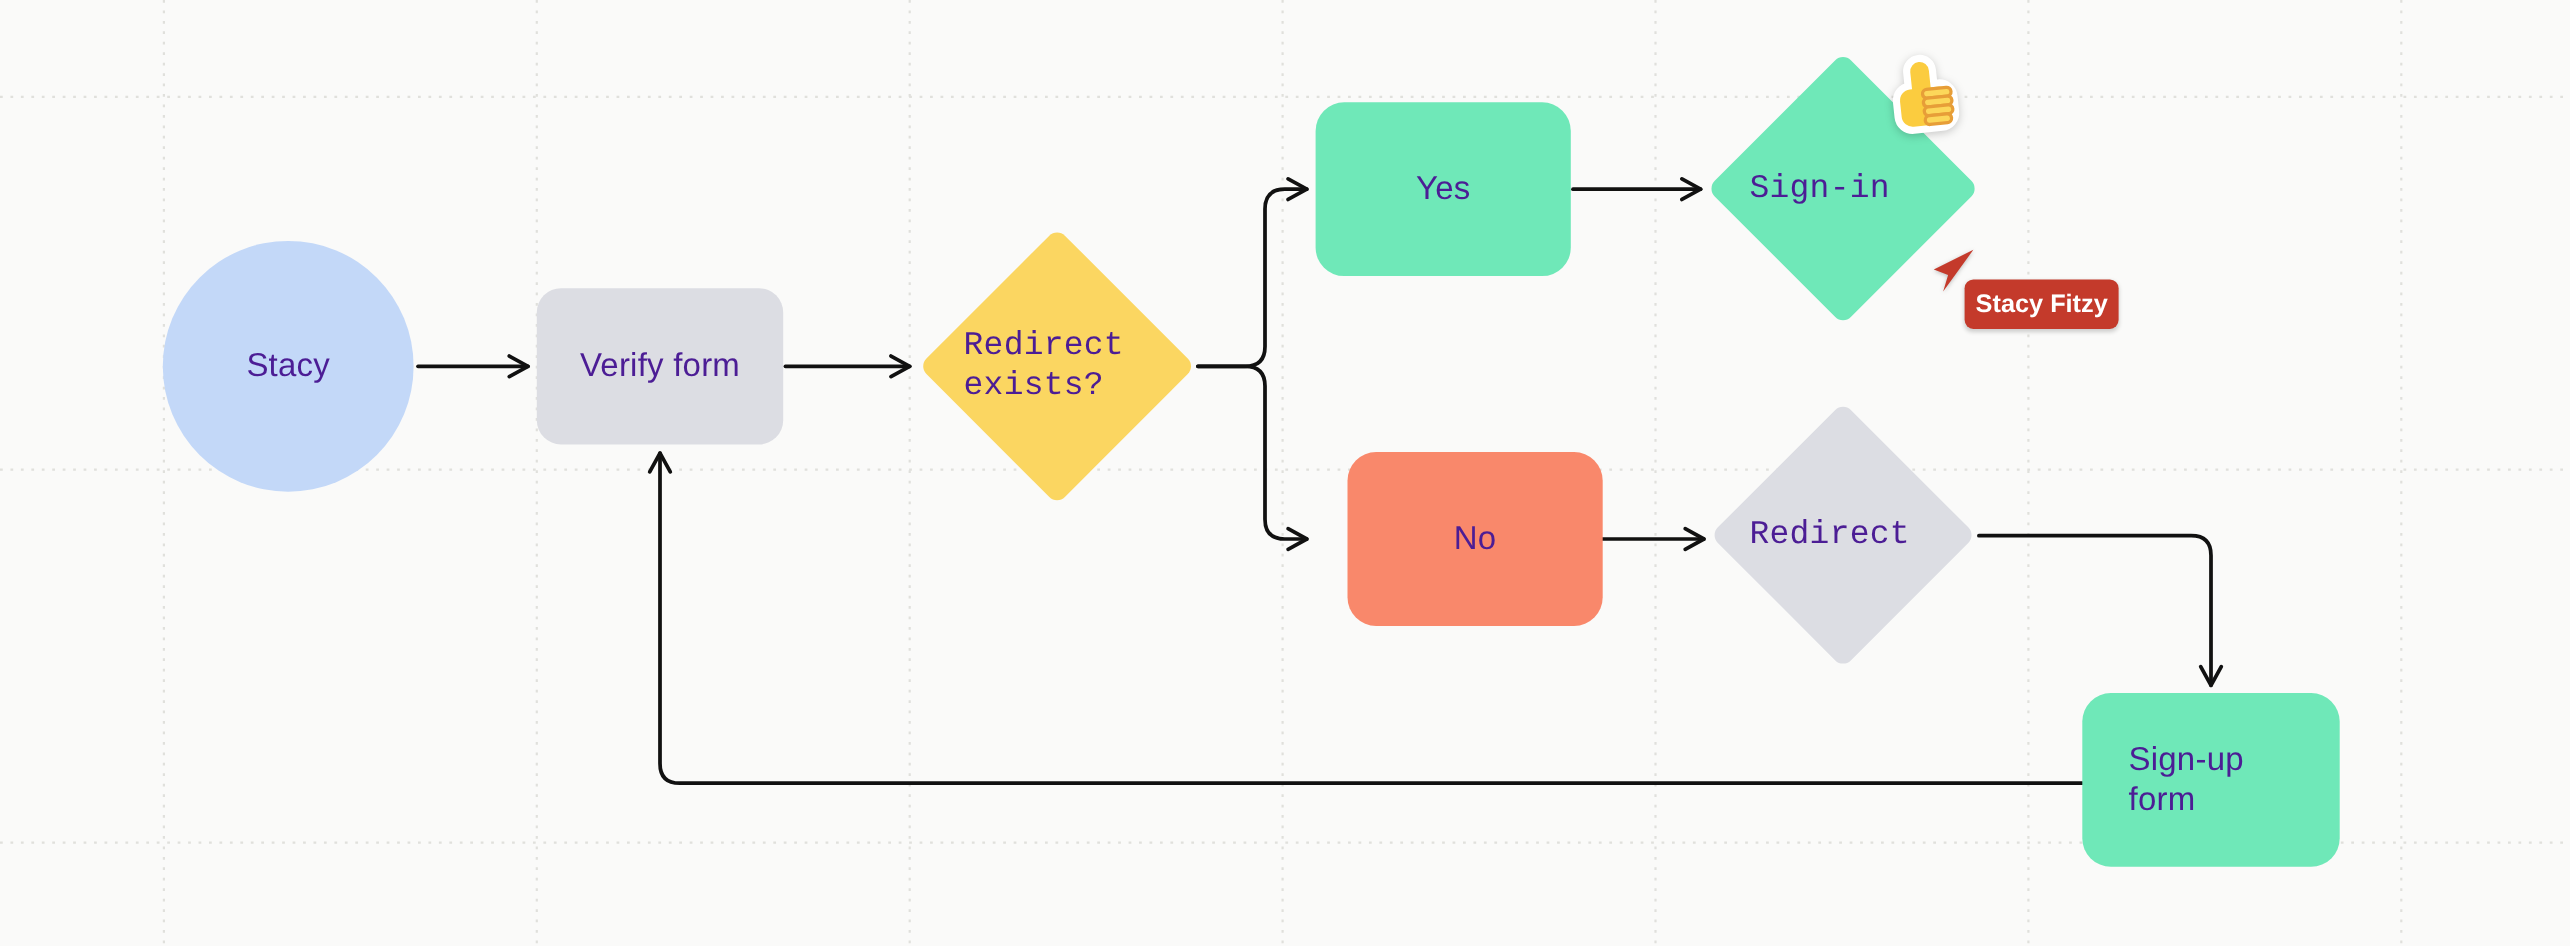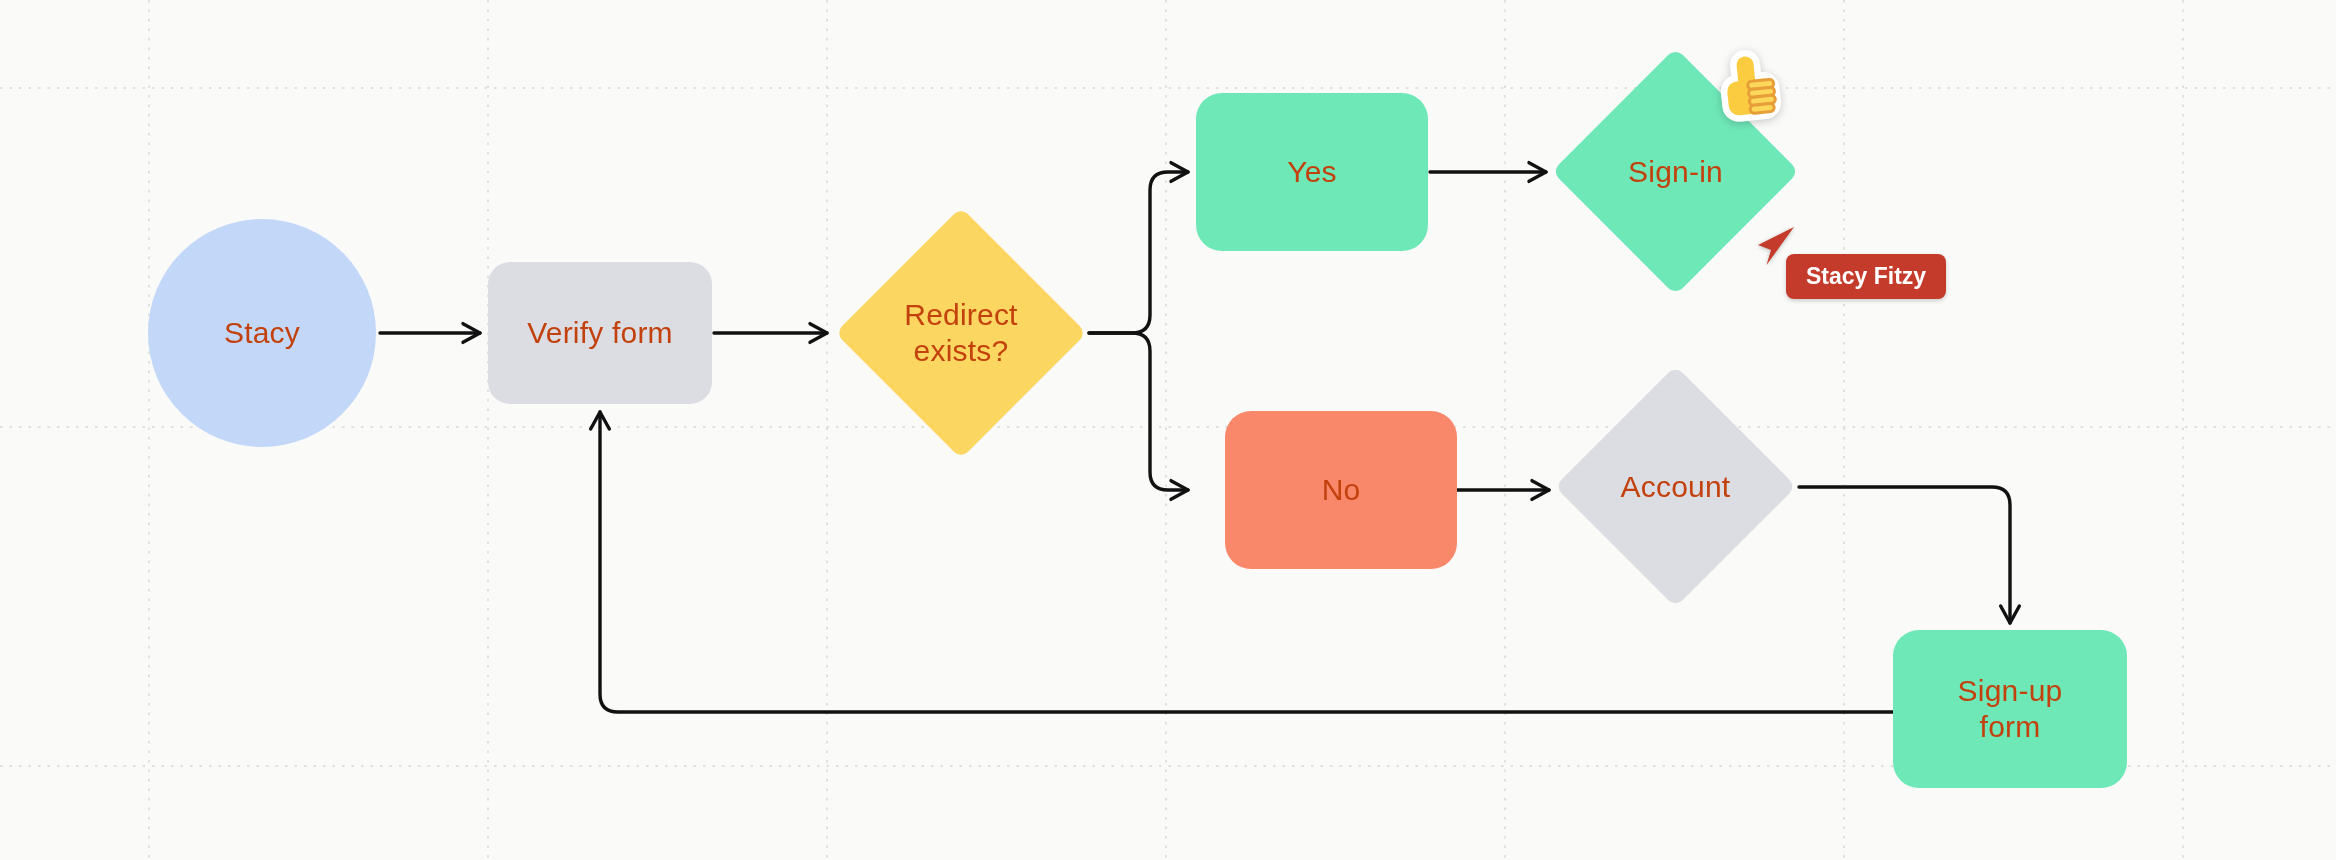--- a/index.html
+++ b/index.html
@@ -11,57 +11,57 @@
   }
   .layer { position:absolute; left:0; top:0; width:2336px; height:860px; }
   svg.layer { pointer-events:none; }
 
   
   .edge { fill:none; stroke:#111111; stroke-width:3.4; stroke-linecap:round; }
 
   
   .node { position:absolute; display:flex; align-items:center; justify-content:center; z-index:2; }
   .node-label {
-    color:#c2410c; font-size:30px; font-weight:500; line-height:1.2;
-    text-align:center; letter-spacing:0.2px; z-index:2; position:relative;
+    color:#4c1d95; font-size:30px; font-weight:500; line-height:1.2;
+    letter-spacing:0.2px; z-index:2; position:relative;
   }
   .shape-circle { border-radius:50%; position:absolute; inset:0; }
   .shape-rect   { border-radius:26px; position:absolute; inset:0; }
   .diamond-box  { position:absolute; display:flex; align-items:center; justify-content:center; z-index:2; }
   .diamond-shape{ position:absolute; border-radius:10px; transform:rotate(45deg); }
 
   
   #node-start        { left:148px;  top:219px;  width:228px; height:228px; }
   
   #node-verify-email { left:488px;  top:262px;  width:224px; height:142px; }
   #node-verify-email .shape-rect { border-radius:22px; }
   #node-yes          { left:1196px; top:93px;   width:232px; height:158px; }
   #node-no           { left:1196px; top:411px;  width:232px; height:158px;margin-left:29px; }
   #node-sign-up-form { left:1893px; top:630px;  width:234px; height:158px;border-radius:17px; }
   
   #node-account-exists { left:872px;  top:244px; width:178px; height:178px; }
   #node-sign-in        { left:1588px; top:84px;  width:175px; height:175px; }
   #node-redirect       { left:1590px; top:401px; width:171px; height:171px; }
   .diamond-box .diamond-shape { inset:0; }
-  .diamond-box .node-label { width:170px; }
+  .diamond-box .node-label { width:170px;font-family:Liberation Mono, monospace; }
   #node-sign-up-form .node-label { width:150px; }
 
   
   #sticker-thumbs-up {
     position:absolute; left:1710px; top:48px; width:80px; height:80px; z-index:4;
     filter:drop-shadow(0 2px 4px rgba(0,0,0,0.20));
   }
   #collab-cursor {
     position:absolute; left:1752px; top:224px; width:46px; height:44px; z-index:5;
     filter:drop-shadow(0 1px 2px rgba(0,0,0,0.25));
   }
   #collab-label {
     position:absolute; left:1786px; top:254px; z-index:5;
     color:#FFFFFF; font-size:23px; font-weight:bold;
-    padding:9px 20px; border-radius:8px; white-space:nowrap;
+    padding:9px 10px; border-radius:8px; white-space:nowrap;
     box-shadow:0 2px 4px rgba(0,0,0,0.18);
   }
 </style>
 </head>
 <body>
 
 <svg class="layer" width="2336" height="860" style="z-index:0;">
   <g stroke="#E0E0DC" stroke-width="2" stroke-dasharray="2.5 7">
     <line x1="149" y1="0" x2="149" y2="860"></line>
     <line x1="488" y1="0" x2="488" y2="860"></line>
@@ -117,21 +117,21 @@
   <div class="node-label">No</div>
 </div>
 
 <div class="diamond-box" id="node-sign-in">
   <div class="diamond-shape" style="background: rgb(111, 232, 184);"></div>
   <div class="node-label">Sign-in</div>
 </div>
 
 <div class="diamond-box" id="node-redirect">
   <div class="diamond-shape" style="background: rgb(220, 221, 227);"></div>
-  <div class="node-label">Account</div>
+  <div class="node-label">Redirect</div>
 </div>
 
 <div class="node" id="node-sign-up-form">
   <div class="shape-rect" style="background: rgb(111, 232, 184);"></div>
   <div class="node-label">Sign-up form</div>
 </div>
 
 <svg id="sticker-thumbs-up" viewBox="0 0 80 80">
   <g transform="rotate(-6 40 40)">
 

